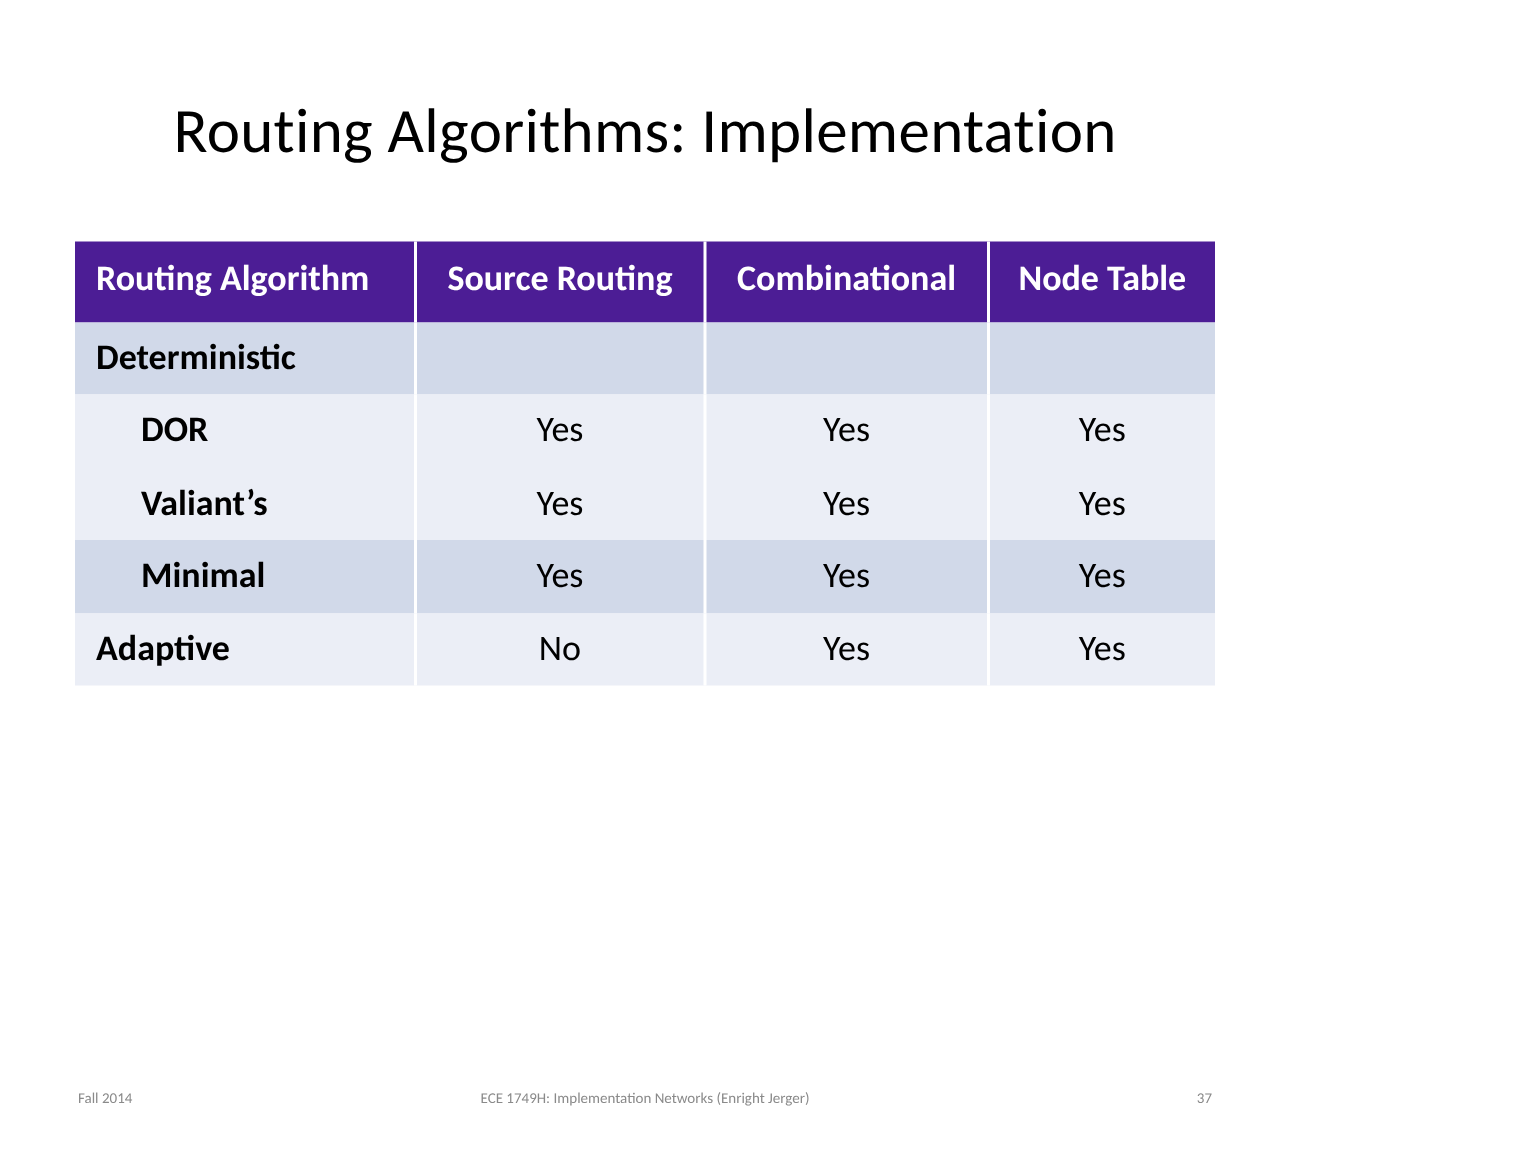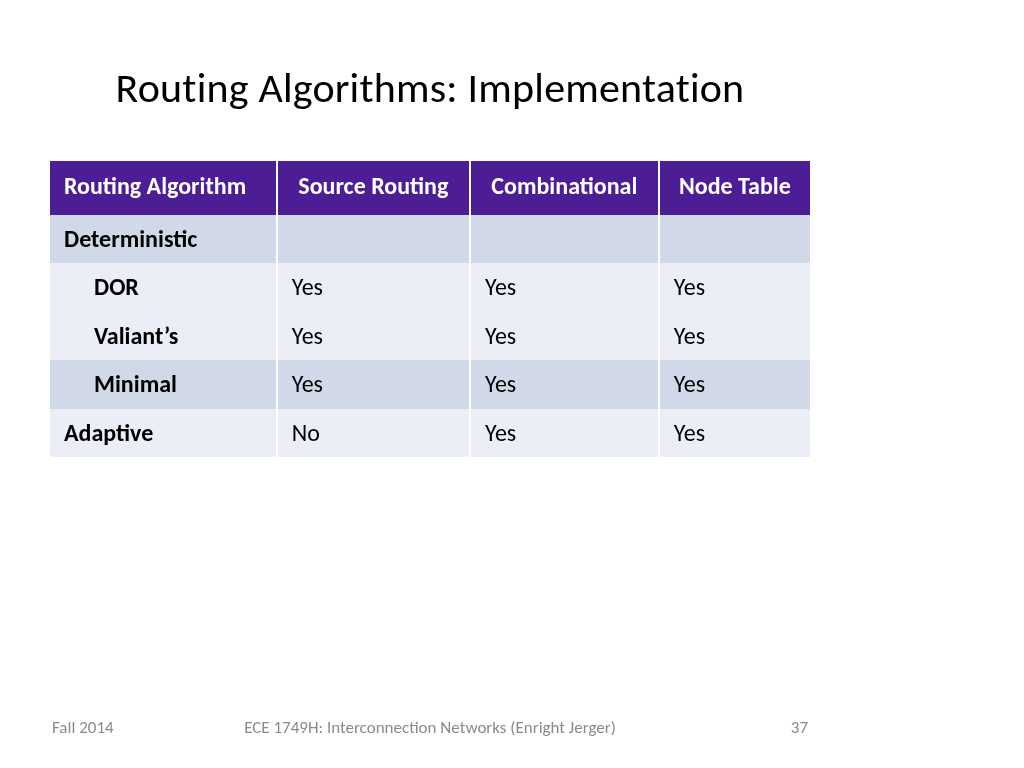--- a/index.html
+++ b/index.html
@@ -37,39 +37,40 @@
     padding: 10px 14px 14px 14px;
     text-align: center;
     vertical-align: top;
     border-right: 2px solid #fff;
     line-height: 1.25;
   }
   th:first-child { text-align: left; }
   th:last-child { border-right: none; }
   td {
     padding: 8px 14px;
+    text-align: center;
     border-right: 2px solid #fff;
     color: #000;
     line-height: 1.35;
   }
   td:first-child { text-align: left; }
   td:last-child { border-right: none; }
   .row-odd  { background: #d1d9e9; }
   .row-even { background: #ebeef6; }
   .cat-label { font-weight: 700; margin-top: 18px; }
   .indent { padding-left: 44px; text-align: left; font-weight: bold; }
   .footer {
     position: absolute;
     left: 0; right: 0;
     bottom: 30px;
     padding: 0 52px;
     display: flex;
     justify-content: space-between;
     align-items: baseline;
-    font-size: 17px;
+    font-size: 10px;
     color: #8a8a8a;
   }
   .footer-center {
     position: absolute;
     left: 50%;
     transform: translateX(-50%);
   }
 </style>
 </head>
 <body>
@@ -115,16 +116,16 @@
         <td class="cat-label">Adaptive</td>
         <td>No</td>
         <td>Yes</td>
         <td>Yes</td>
       </tr>
     </tbody>
   </table>
 
   <div class="footer">
     <span>Fall 2014</span>
-    <span class="footer-center">ECE 1749H: Interconnection Networks (Enright Jerger)</span>
+    <span class="footer-center">ECE 1749H: Implementation Networks (Enright Jerger)</span>
     <span>37</span>
   </div>
 </div>
 
 </body></html>

